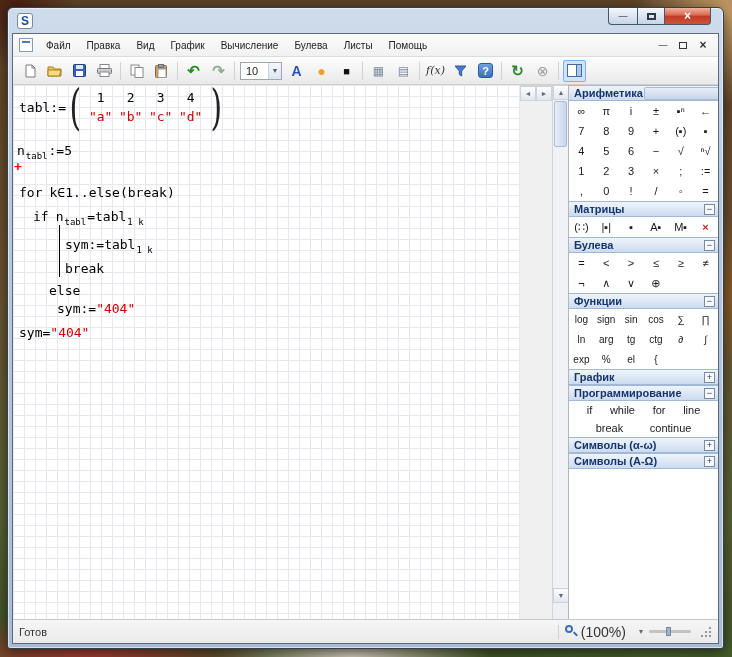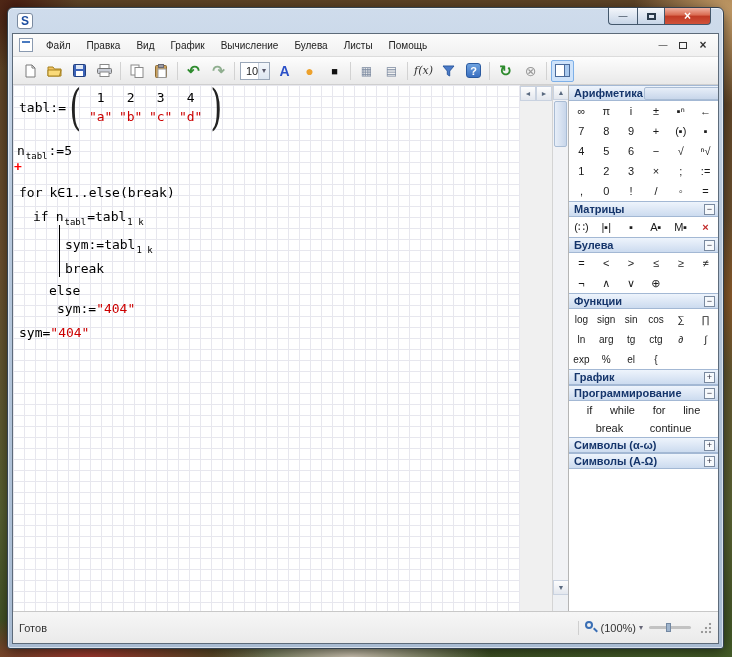--- a/index.html
+++ b/index.html
@@ -53,21 +53,21 @@
   .tbtn { width:23px; height:22px; display:flex; align-items:center; justify-content:center; border-radius:2px; margin:0 1px; }
   .tsep { width:1px; height:18px; background:#d2d2d2; margin:0 3px; }
   .glyph-green { color:#2e8b2e; font-size:15px; font-weight:bold; }
   .glyph-dim { color:#8fae8f; font-size:15px; font-weight:bold; }
   .glyph-gray { color:#9a9a9a; font-size:14px; }
   .glyph-A { color:#2b50c8; font-weight:bold; font-size:14px; }
   .glyph-dot { color:#eda12c; font-size:14px; }
   .glyph-sq { color:#111; font-size:11px; }
   .glyph-align { color:#7c8aa0; font-size:12px; }
   .glyph-fx { font-family:"DejaVu Serif", serif; font-style:italic; font-size:11px; color:#333;text-align:center; }
-  .fontsize-box { width:30px; height:18px; border:1px solid #9aa7b8; background:#fff; display:flex; align-items:center; margin:0 2px; }
+  .fontsize-box { width:42px; height:18px; border:1px solid #9aa7b8; background:#fff; display:flex; align-items:center; margin:0 2px; }
   .fontsize-box .val { flex:1; font-size:11px; padding-left:5px; color:#222; }
   .fontsize-box .caret { width:13px; height:100%; border-left:1px solid #c8d0dc; font-size:8px; color:#556;
     display:flex; align-items:center; justify-content:center; background:linear-gradient(#f4f7fb,#dde6f1); }
   .helpbtn { width:15px; height:15px; background:linear-gradient(#6fa3e0,#3a6fc0); border:1px solid #2a5aa0; border-radius:3px;
     color:#fff; font-size:11px; font-weight:bold; display:flex; align-items:center; justify-content:center; }
   .tbtn.active { background:#cfe3fa; border:1px solid #7eb0e8; }
   
   .main { flex:1; display:flex; min-height:0; }
   .canvas-col { flex:1; display:flex; min-width:0; }
   .canvas { flex:1; position:relative; overflow:hidden; background-color:#fff;
@@ -94,28 +94,28 @@
   .phead-title { flex:1; font-size:11px; font-weight:bold; color:#15356b; }
   .ptoggle { width:11px; height:11px; border:1px solid #7a8aa0; background:#f6f9fc; font-size:9px; line-height:9px; text-align:center; color:#334; }
   .pgrid { display:grid; grid-template-columns:repeat(6,1fr); }
   .pgrid .cell { height:20px; display:flex; align-items:center; justify-content:center; font-size:11px; color:#1a1a1a; cursor:default; }
   .pgrid.fn .cell { font-size:10px; }
   .psec-matrices .cell:last-child { color:#c22a2a; font-weight:bold; }
   .prow { display:flex; justify-content:space-evenly; height:18px; align-items:center; }
   .prow .cell { font-size:11px; color:#1a1a1a; }
   .panel-fill { flex:1; background:#fff; }
   
-  .statusbar { height:32px; background:linear-gradient(#f6f6f6,#eaeaea); border-top:1px solid #c8c8c8;
+  .statusbar { height:24px; background:linear-gradient(#f6f6f6,#eaeaea); border-top:1px solid #c8c8c8;
     display:flex; align-items:center; padding:0 6px; }
   .status-text { font-size:11px; color:#333; flex:1; }
   .zoom-sep { width:1px; height:14px; background:#cfcfcf; margin:0 6px; }
   .magnifier { position:relative; width:13px; height:13px; margin-right:3px; }
   .magnifier .lens { position:absolute; left:0; top:0; width:8px; height:8px; border:2px solid #3a6fb5; border-radius:50%; }
   .magnifier .handle { position:absolute; left:8px; top:8px; width:5px; height:2px; background:#3a6fb5; transform:rotate(45deg); }
-  .zoom-label { font-size:11px; color:#333; margin-right:3px; }
+  .zoom-label { font-size:14px; color:#333; margin-right:13px; }
   .zoom-caret { font-size:8px; color:#667; margin-right:6px; }
   .zoom-slider { width:42px; height:3px; background:#c2c2c2; position:relative; margin-right:8px; border-radius:2px; }
   .zoom-thumb { position:absolute; left:17px; top:-3px; width:5px; height:9px; background:#9fb4cc; border:1px solid #7388a2; }
   .grip { width:13px; height:13px;
     background:
       radial-gradient(circle at 3px 11px, #9a9a9a 1px, transparent 1.6px),
       radial-gradient(circle at 7px 11px, #9a9a9a 1px, transparent 1.6px),
       radial-gradient(circle at 11px 11px, #9a9a9a 1px, transparent 1.6px),
       radial-gradient(circle at 7px 7px, #9a9a9a 1px, transparent 1.6px),
       radial-gradient(circle at 11px 7px, #9a9a9a 1px, transparent 1.6px),

